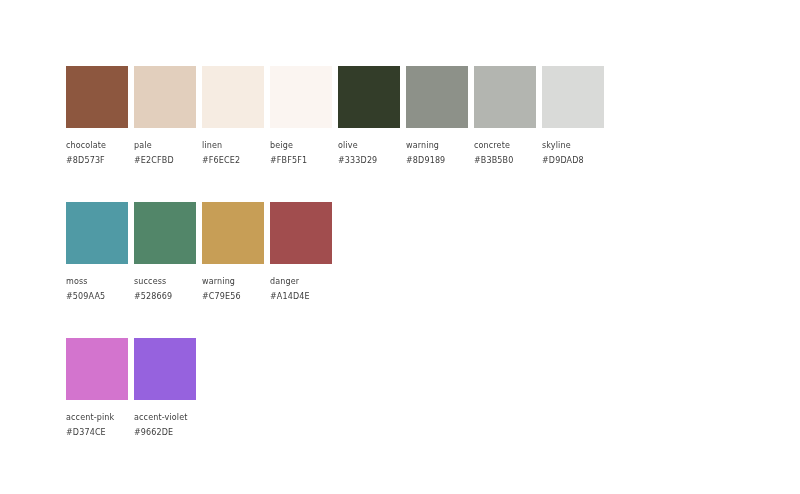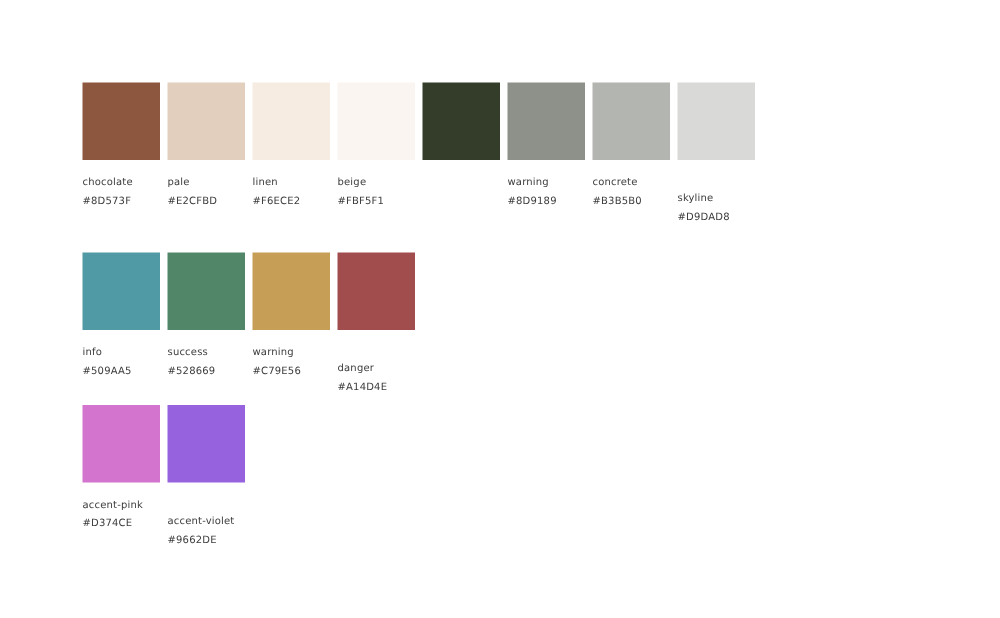--- a/index.html
+++ b/index.html
@@ -27,32 +27,31 @@
   .swatch-row {
     position: absolute;
     left: 66px;
     display: flex;
     flex-direction: row;
     align-items: flex-start;
   }
 
   .swatch-row[data-row="0"] { top: 66px; }
   .swatch-row[data-row="1"] { top: 202px; }
-  .swatch-row[data-row="2"] { top: 324px; justify-content: center; }
+  .swatch-row[data-row="2"] { top: 338px; justify-content: center; }
 
   .swatch-cell {
     width: 62px;
     margin-right: 6px;
     display: flex;
     flex-direction: column;
     align-items: flex-start;
   }
   .swatch-cell:last-child {
     margin-right: 0;
-    gap: 13px;
   }
 
   .swatch-chip {
     width: 62px;
     height: 62px;
     display: block;
   }
 
   .swatch-caption {
     margin-top: 10px;
@@ -102,20 +101,24 @@
       </div>
       <div class="swatch-cell">
         <span class="swatch-chip" style="background: rgb(251, 245, 241);"></span>
         <span class="swatch-caption">
           <span class="swatch-name">beige</span>
           <span class="swatch-hex">#FBF5F1</span>
         </span>
       </div>
       <div class="swatch-cell">
         <span class="swatch-chip" style="background: rgb(51, 61, 41);"></span>
+        <span class="swatch-caption">
+          <span class="swatch-name">olive</span>
+          <span class="swatch-hex">#333D29</span>
+        </span>
       </div>
       <div class="swatch-cell">
         <span class="swatch-chip" style="background: rgb(141, 145, 137);"></span>
         <span class="swatch-caption">
           <span class="swatch-name">warning</span>
           <span class="swatch-hex">#8D9189</span>
         </span>
       </div>
       <div class="swatch-cell">
         <span class="swatch-chip" style="background: rgb(179, 181, 176);"></span>
@@ -129,21 +132,21 @@
         <span class="swatch-caption">
           <span class="swatch-name">skyline</span>
           <span class="swatch-hex">#D9DAD8</span>
         </span>
       </div>
     </div>
     <div class="swatch-row" data-row="1">
       <div class="swatch-cell">
         <span class="swatch-chip" style="background: rgb(80, 154, 165);"></span>
         <span class="swatch-caption">
-          <span class="swatch-name">info</span>
+          <span class="swatch-name">moss</span>
           <span class="swatch-hex">#509AA5</span>
         </span>
       </div>
       <div class="swatch-cell">
         <span class="swatch-chip" style="background: rgb(82, 134, 105);"></span>
         <span class="swatch-caption">
           <span class="swatch-name">success</span>
           <span class="swatch-hex">#528669</span>
         </span>
       </div>

